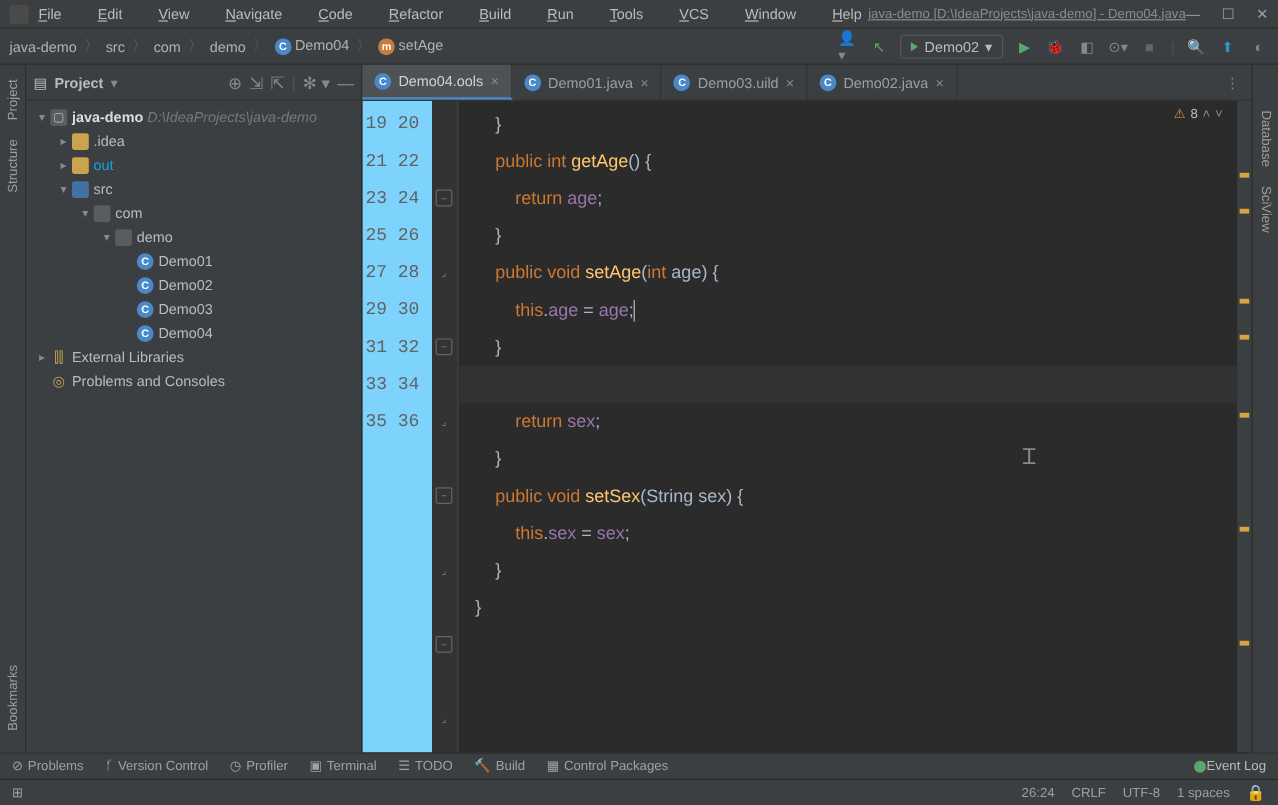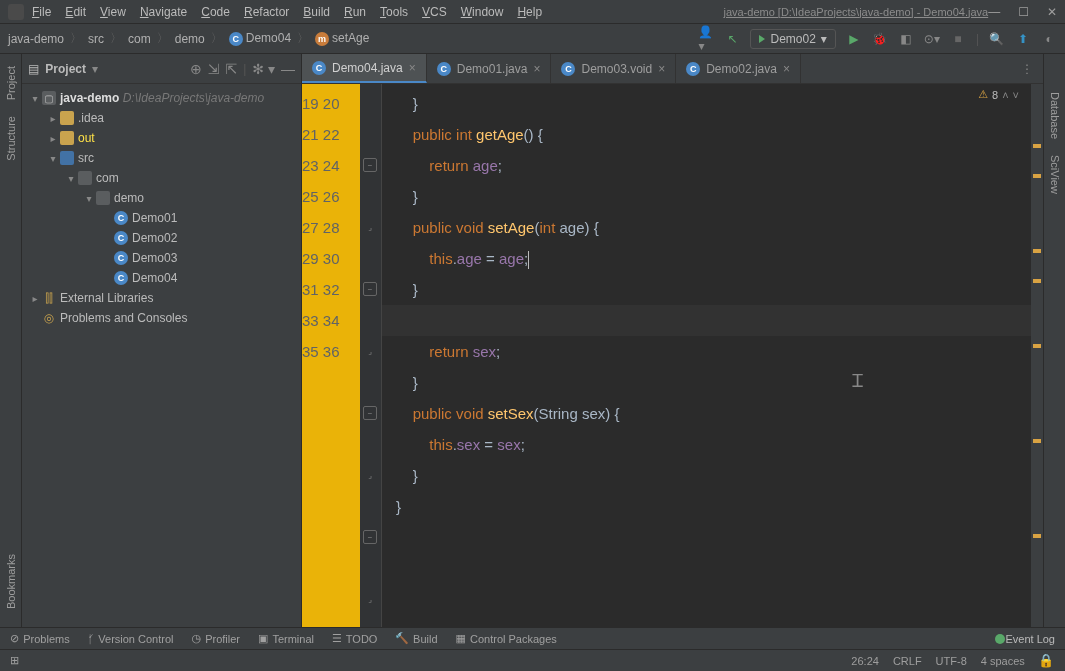--- a/index.html
+++ b/index.html
@@ -1,19 +1,19 @@
 <!DOCTYPE html>
 <html><head>
 <meta charset="utf-8">
 <style>
 * { margin:0; padding:0; box-sizing:border-box; font-family:"Segoe UI",Arial,sans-serif; }
 body { background:#3c3f41; color:#bbbbbb; font-size:12px; width:1065px; height:671px; overflow:hidden; position:relative; }
 .titlebar { height:24px; background:#3c3f41; display:flex; align-items:center; padding:0 8px; border-bottom:1px solid #2b2b2b; }
 .titlebar .logo { width:16px; height:16px; background:#4a4a4a; border-radius:3px; margin-right:8px; }
-.menu { display:flex; gap:14px; }
+.menu { display:flex; gap:30px; }
 .menu span { cursor:pointer; }
 .menu span u { text-decoration:underline; }
 .title-center { flex:1; text-align:right; color:#8c8c8c; font-size:11px;text-decoration:underline; }
 .win-controls { display:flex; gap:18px; margin-left:auto; }
 .win-controls span { cursor:pointer; color:#9e9e9e; }
 
 .breadcrumb-row { height:30px; background:#3c3f41; display:flex; align-items:center; padding:0 8px; gap:6px; border-bottom:1px solid #2b2b2b; }
 .breadcrumb-row .crumb { color:#b0b0b0; }
 .breadcrumb-row .sep { color:#666; }
 .crumb-icon { display:inline-block; width:14px; height:14px; border-radius:50%; vertical-align:middle; margin-right:3px; line-height:14px; text-align:center; font-size:9px; font-weight:bold;}
@@ -60,21 +60,21 @@
 .tab.active { background:#4e5254; color:#d0d0d0; border-bottom:2px solid #4a88c7;}
 .tab .cls-icon{margin-right:0;}
 .tab .close{color:#888;font-size:12px;}
 .tabs .spacer{flex:1;}
 .tabs .menu-dots{padding:0 10px; color:#888; display:flex; align-items:center; cursor:pointer;}
 
 .inspections { position:absolute; top:34px; right:24px; background:transparent; display:flex; align-items:center; gap:4px; font-size:11px; color:#bbb;}
 .warn-icon{color:#d9a343;}
 
 .code-wrap { flex:1; display:flex; overflow:hidden; position:relative;}
-.gutter-nums { width:58px; background:#eab308; color:#606366; text-align:left; padding:4px 8px 0 0; font-family:Liberation Sans, sans-serif; font-size:15px; line-height:31px;}
+.gutter-nums { width:58px; background:#7dd3fc; color:#606366; text-align:center; padding:4px 8px 0 0; font-family:Liberation Mono, monospace; font-size:15px; line-height:31px;}
 .fold-gutter{ width:22px; background:#313335; border-right:1px solid #444; position:relative;}
 .fold-mark{position:absolute; left:3px; width:14px; height:14px; border:1px solid #666; border-radius:2px; display:flex;align-items:center;justify-content:center;color:#888;font-size:8px;}
 .code { flex:1; font-family:"Consolas","Courier New",monospace; font-size:15px; line-height:31px; padding:4px 0 0 14px; white-space:pre; color:#a9b7c6; position:relative;}
 .kw{color:#cc7832;}
 .fn{color:#ffc66d;}
 .field{color:#9876aa;}
 .cur-line{position:absolute; left:0; right:0; height:31px; background:#323232;}
 .error-stripe{width:12px;background:#3c3f41;position:relative;}
 .stripe-mark{position:absolute;right:2px;width:8px;height:4px;background:#d9a343;}
 .caret{display:inline-block;width:1px;height:18px;background:#bbb;vertical-align:middle;animation:blink 1s step-start infinite;}
@@ -177,21 +177,21 @@
         <b style="color:#ddd">java-demo</b>&nbsp;<span class="dim">D:\IdeaProjects\java-demo</span>
       </div>
       <div class="tree-row" style="padding-left:24px">
           <span class="tw">▸</span>
           <span class="fold-icon yellow"></span>
           <span>.idea</span>
         </div>
       <div class="tree-row" style="padding-left:24px">
           <span class="tw">▸</span>
           <span class="fold-icon yellow"></span>
-          <span style="color:#fde047">out</span>
+          <span style="color:#0ea5e9">out</span>
         </div>
       <div class="tree-row" style="padding-left:24px">
           <span class="tw">▾</span>
           <span class="fold-icon blue"></span>
           <span>src</span>
         </div>
       <div class="tree-row" style="padding-left:42px">
           <span class="tw">▾</span>
           <span class="fold-icon gray"></span>
           <span>com</span>
@@ -217,31 +217,31 @@
           <span class="lib-icon">◎</span>
           <span>Problems and Consoles</span>
         </div>
     </div>
   </div>
 
   <div class="editor-area">
     <div class="tabs" id="tabs-row">
       <div class="tab active">
           <span class="cls-icon">C</span>
-          <span>Demo04.java</span>
+          <span>Demo04.ools</span>
           <span class="close">×</span>
         </div>
         <div class="tab">
           <span class="cls-icon">C</span>
           <span>Demo01.java</span>
           <span class="close">×</span>
         </div>
         <div class="tab">
           <span class="cls-icon">C</span>
-          <span>Demo03.void</span>
+          <span>Demo03.uild</span>
           <span class="close">×</span>
         </div>
         <div class="tab">
           <span class="cls-icon">C</span>
           <span>Demo02.java</span>
           <span class="close">×</span>
         </div>
         <div class="spacer"></div>
       <div class="menu-dots">⋮</div>
     </div>
@@ -315,15 +315,15 @@
       <span>Event Log</span>
     </span>
 </div>
 
 <div class="status-bar">
   <span>⊞</span>&nbsp;&nbsp;
   <span class="spacer"></span>
   <span class="sb-item">26:24</span>
   <span class="sb-item">CRLF</span>
   <span class="sb-item">UTF-8</span>
-  <span class="sb-item">4 spaces</span>
+  <span class="sb-item">1 spaces</span>
   <span class="sb-item lock">🔒</span>
 </div>
 
 </body></html>

